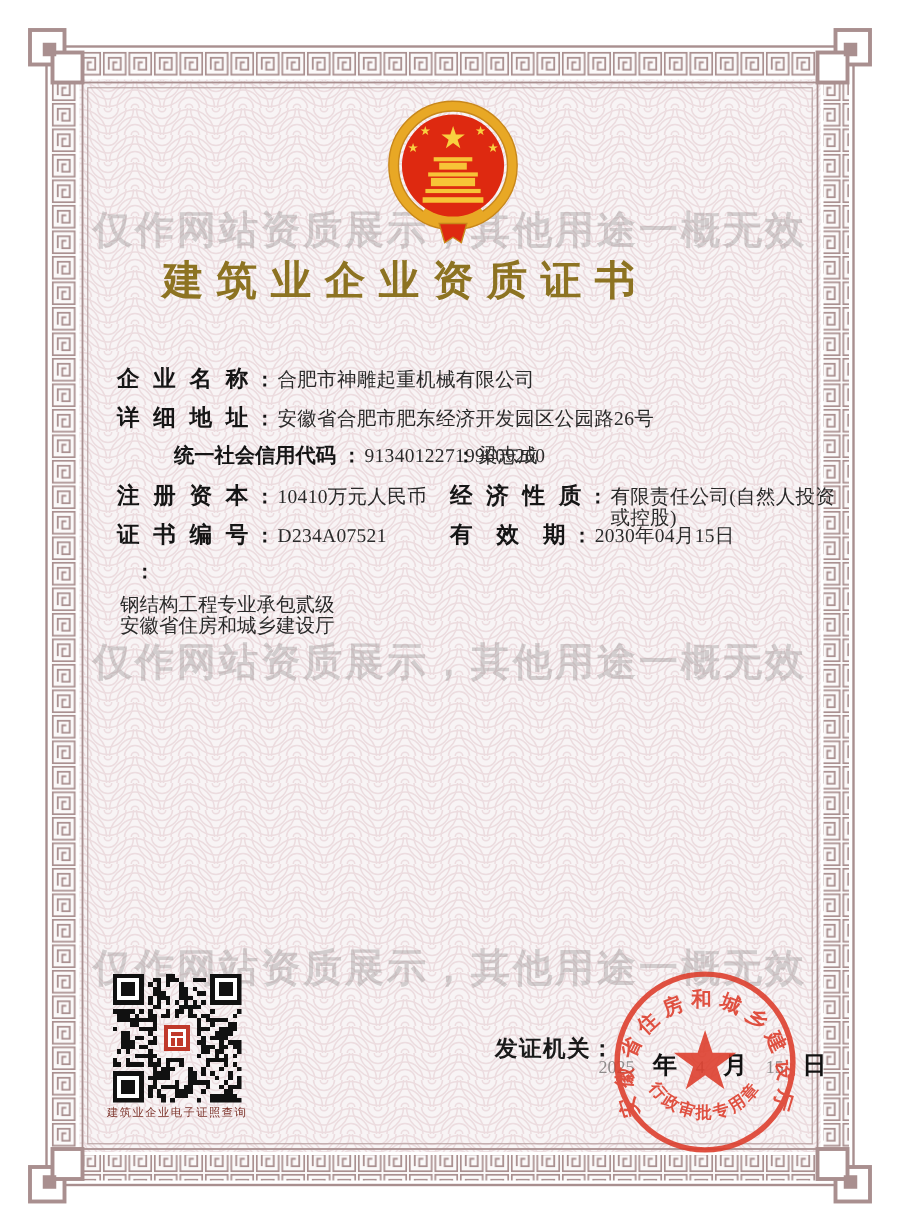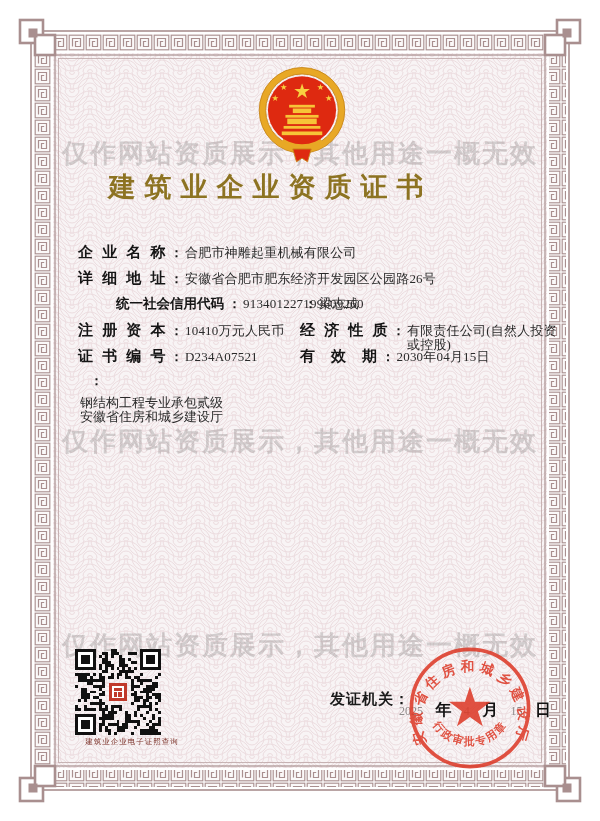--- a/index.html
+++ b/index.html
@@ -22,21 +22,21 @@
   .lbl-long{font-size:13.5px;letter-spacing:0;padding-left:38px;}
   .colon{font-weight:bold;font-size:13px;color:#151515;margin:0 2px 0 4px;}
   .val{font-family:"Liberation Serif",serif;font-size:13px;color:#2a2a2a;letter-spacing:0.2px;}
   .val-wrap{width:160px;line-height:14px;}
   .qual-line{position:absolute;left:80px;font-family:"Liberation Serif",serif;font-size:13px;
              color:#2a2a2a;line-height:14.5px;z-index:2;}
   
   .qr-box{position:absolute;left:75px;top:649px;width:86px;height:86px;z-index:2;}
   .qr-caption{position:absolute;left:58px;top:737px;width:120px;text-align:center;
               font-family:"Liberation Serif",serif;font-size:7.5px;color:#7b3128;
-              letter-spacing:1px;z-index:2;padding-left:14px;}
+              letter-spacing:1px;z-index:2;}
   .issuer{position:absolute;left:330px;top:690px;font-size:15px;font-weight:bold;
           color:#1a1a1a;letter-spacing:1px;z-index:2;}
   .seal{position:absolute;left:402px;top:640px;width:136px;height:136px;z-index:3;opacity:0.87;}
   .date-line{position:absolute;left:399px;top:700px;width:152px;display:flex;
              align-items:baseline;justify-content:space-between;z-index:2;}
   .date-num{font-family:"Liberation Serif",serif;font-size:12px;color:#8f8b8b;}
   .date-unit{font-size:16px;font-weight:bold;color:#111111;}
 </style>
 </head>
 <body>

